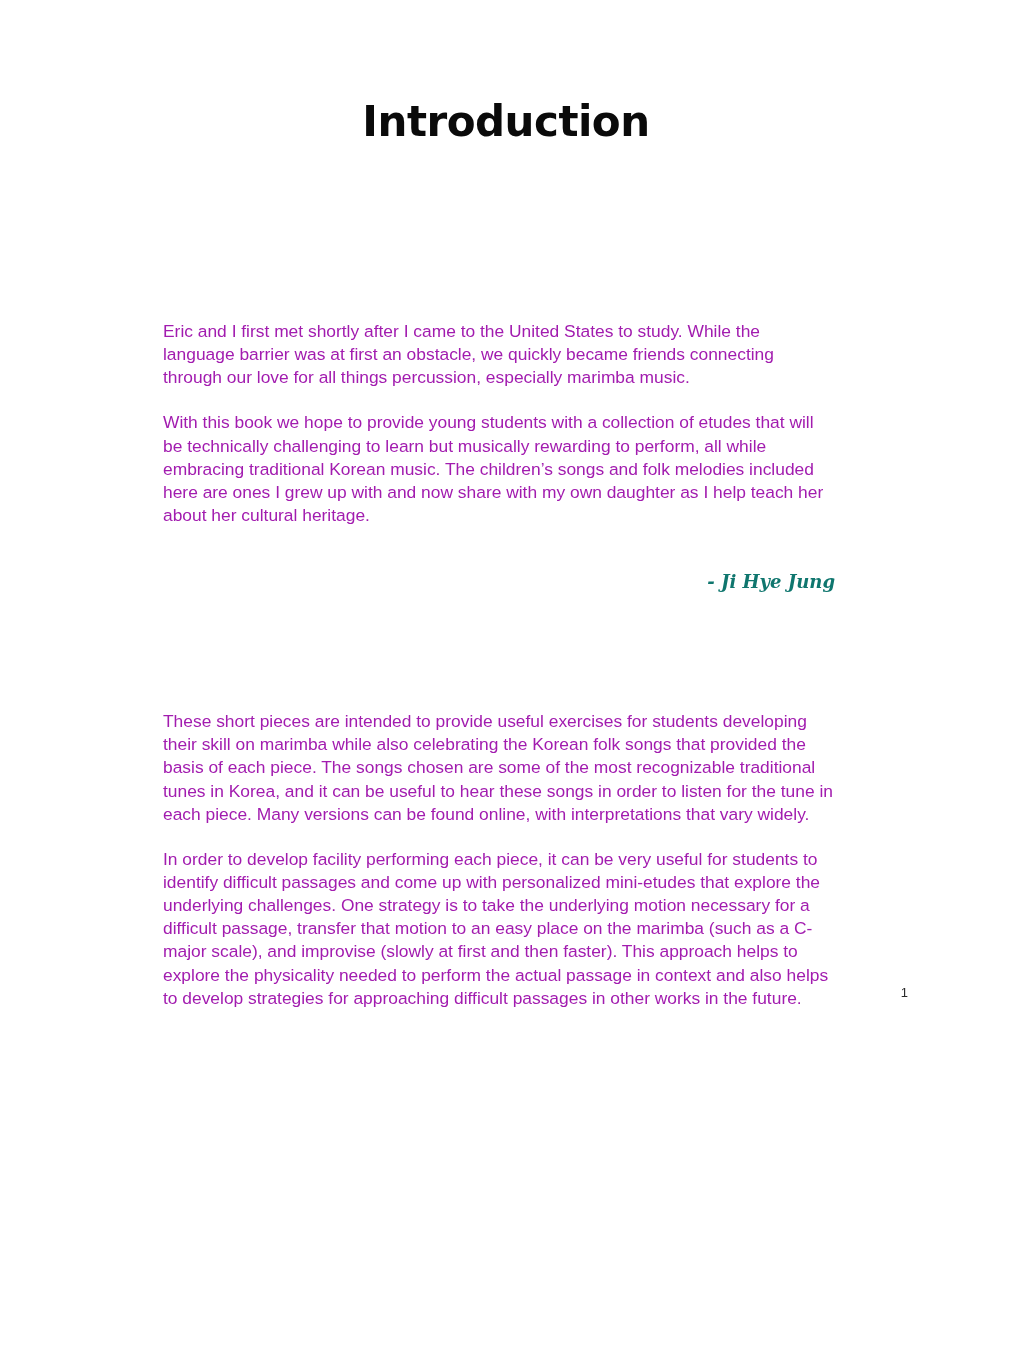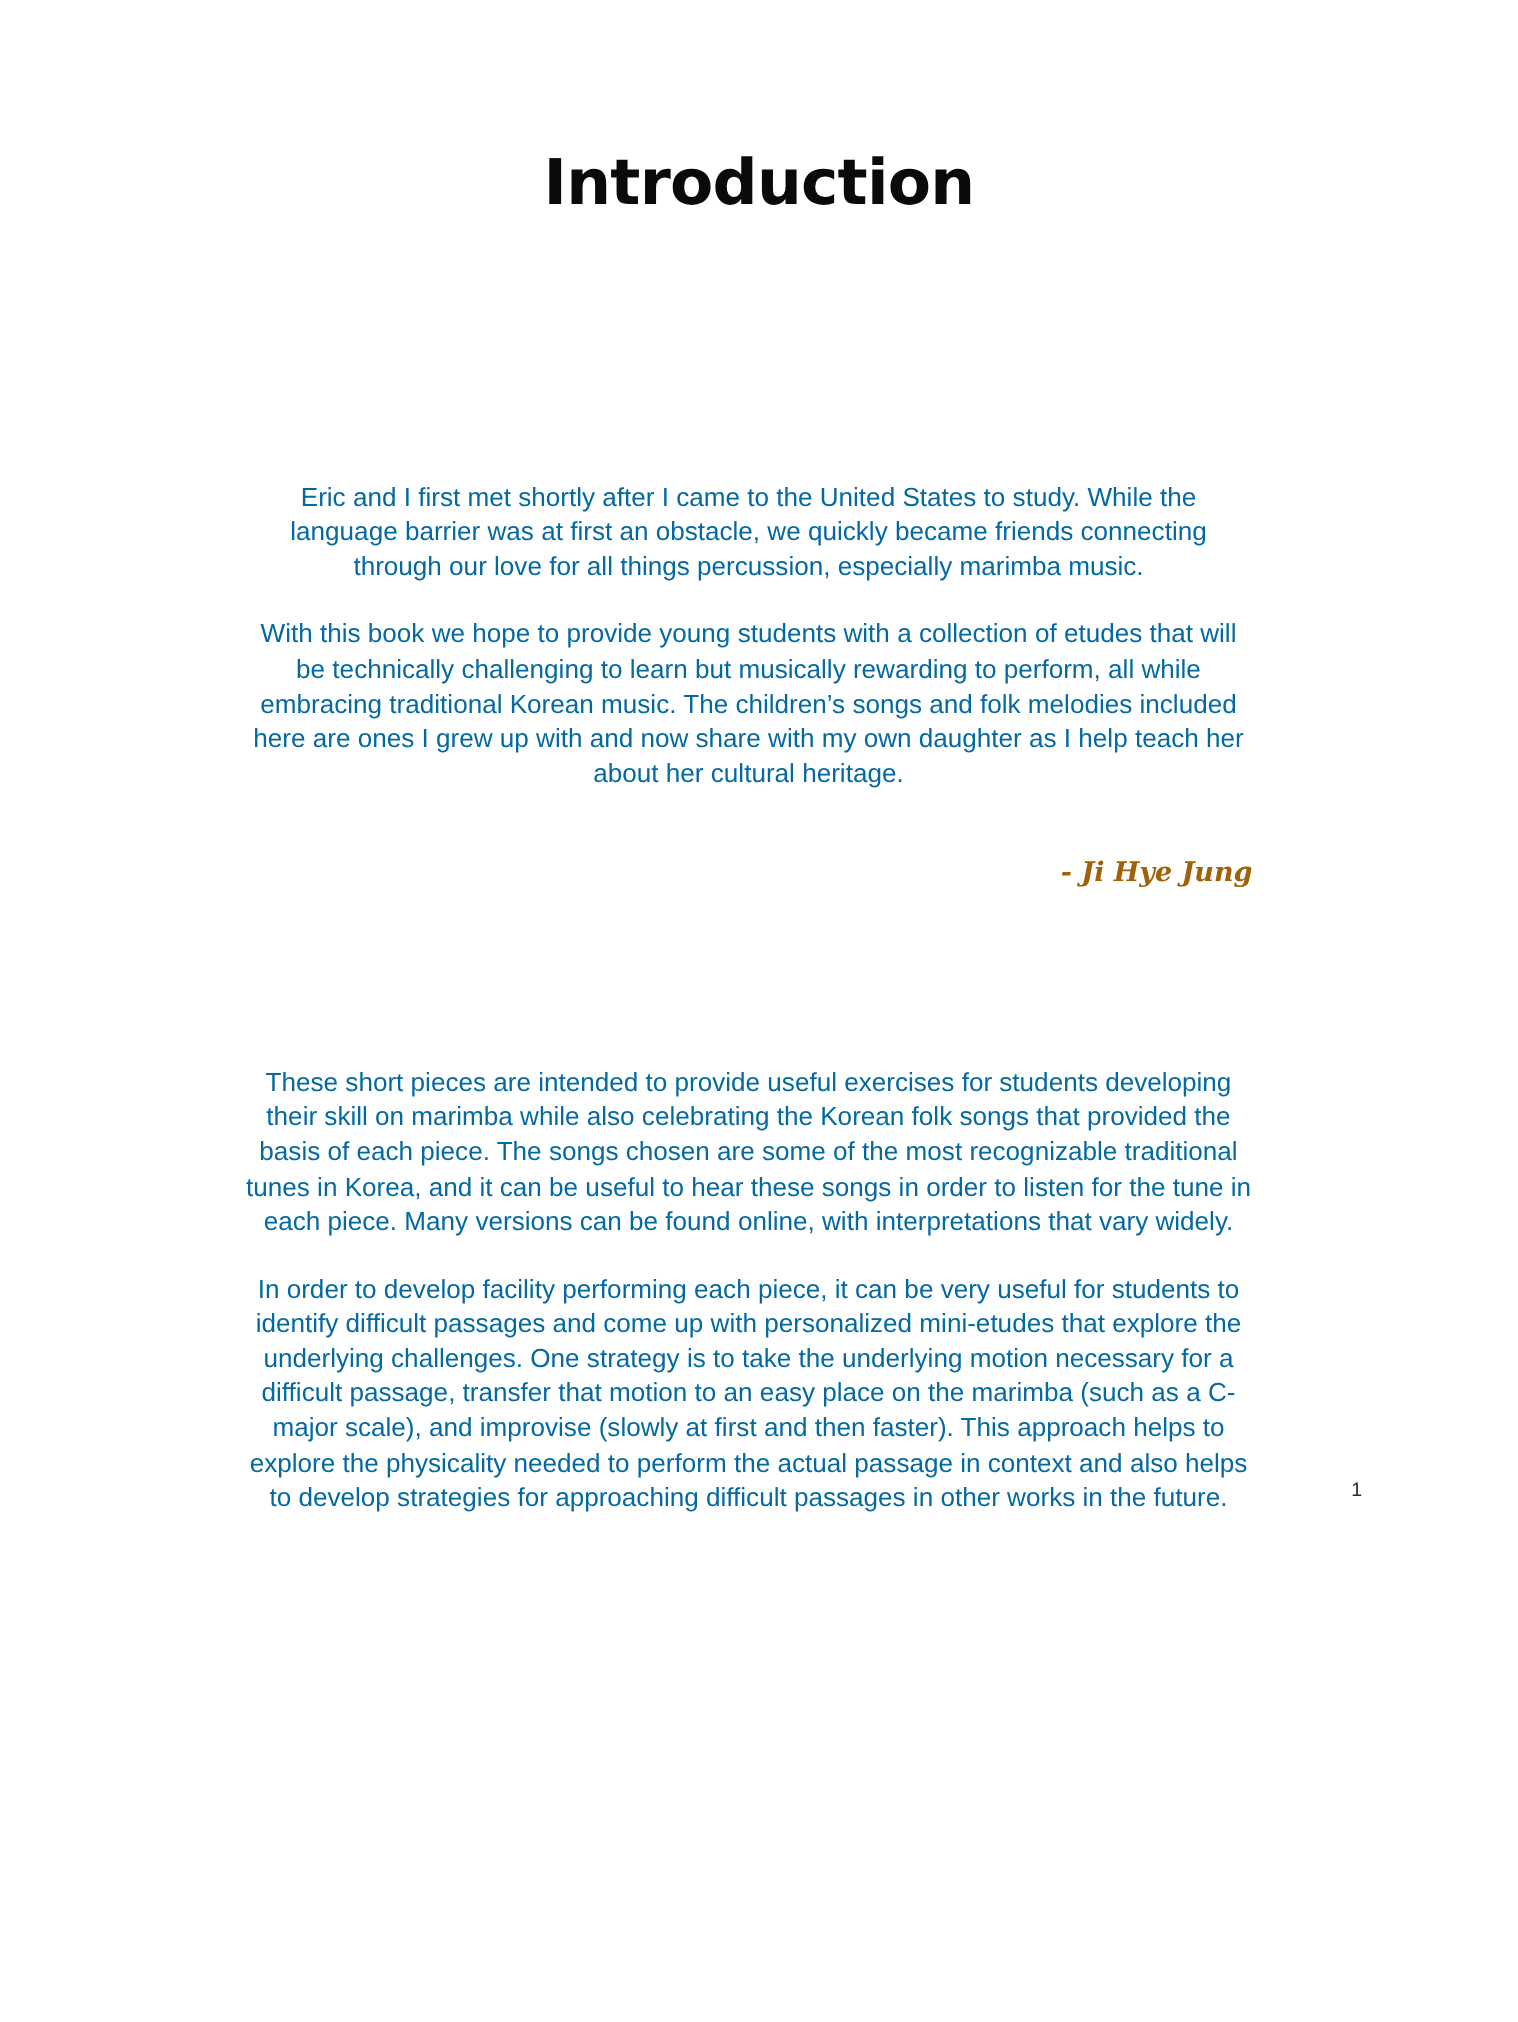--- a/index.html
+++ b/index.html
@@ -31,31 +31,31 @@
   }
   .content {
     position: absolute;
     left: 163px;
     top: 320px;
     width: 672px;
   }
   .para {
     font-size: 17.4px;
     line-height: 1.33;
-    color: #0369a1;
+    color: #a21caf;
     margin: 0 0 22px 0;
-    text-align: center;
+    text-align: left;
   }
   .signature {
     font-family: "DejaVu Serif", serif;
     font-weight: bold;
     font-style: italic;
     font-size: 18px;
     text-align: right;
-    color: #a16207;
+    color: #0f766e;
     margin: 16px 0 0 0;
   }
   .block-gap {
     height: 118px;
   }
   .sig-gap {
     height: 6px;
   }
   .page-number {
     position: absolute;

